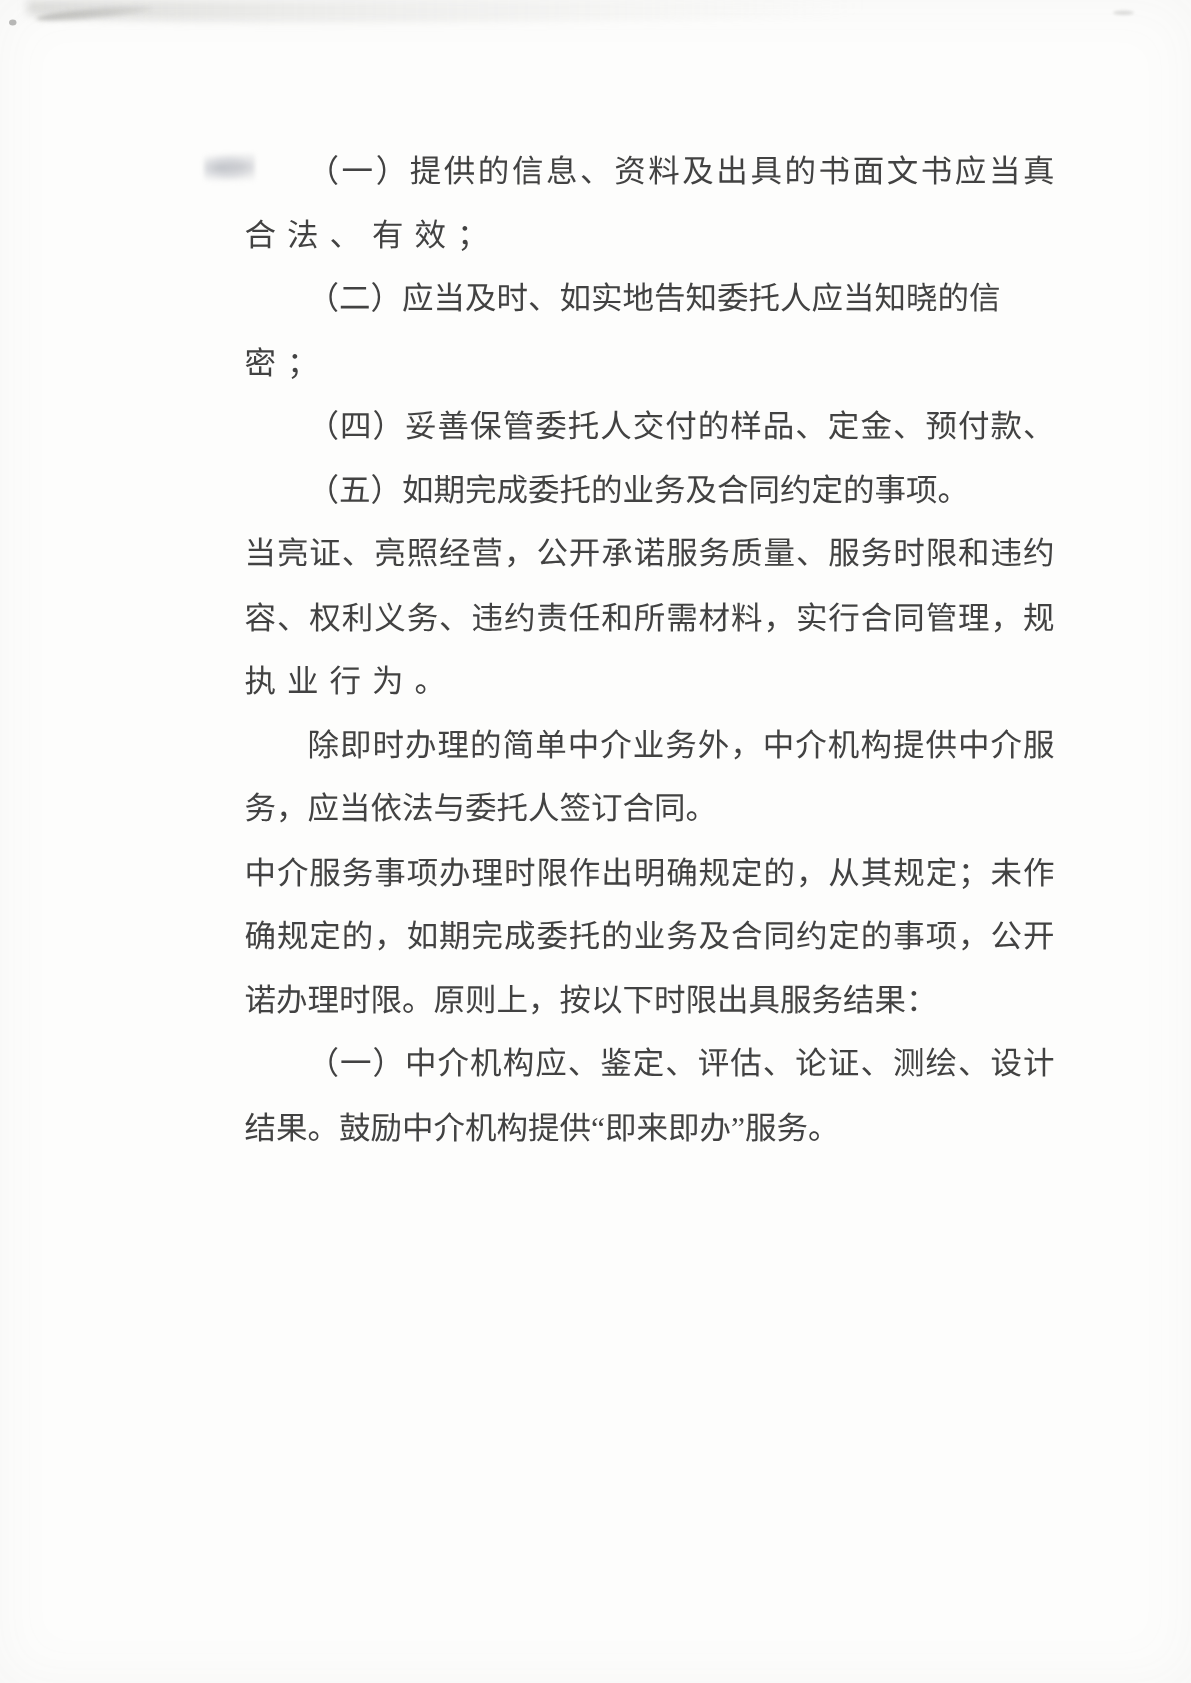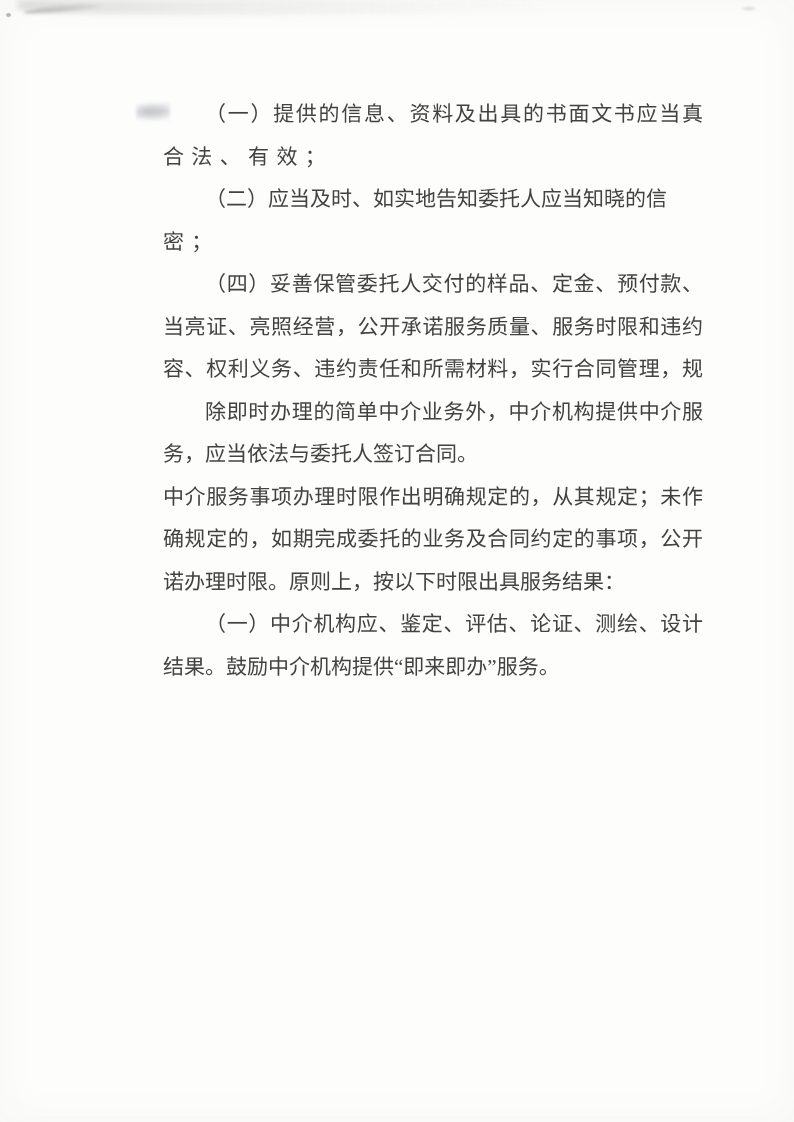--- a/index.html
+++ b/index.html
@@ -96,22 +96,24 @@
   <div class="streak"></div>
   <div class="speck-a"></div>
   <div class="speck-b"></div>
   <div class="smudge"></div>
   <div class="textblock">
       <div class="line indent full">（一）提供的信息、资料及出具的书面文书应当真实、</div>
       <div class="line loose">合法、有效；</div>
       <div class="line indent">（二）应当及时、如实地告知委托人应当知晓的信息；</div>
       <div class="line loose">密；</div>
       <div class="line indent full">（四）妥善保管委托人交付的样品、定金、预付款、有</div>
+      <div class="line indent">（五）如期完成委托的业务及合同约定的事项。</div>
       <div class="line full">当亮证、亮照经营，公开承诺服务质量、服务时限和违约责</div>
       <div class="line full">容、权利义务、违约责任和所需材料，实行合同管理，规范</div>
+      <div class="line loose">执业行为。</div>
       <div class="line indent full">除即时办理的简单中介业务外，中介机构提供中介服</div>
       <div class="line">务，应当依法与委托人签订合同。</div>
       <div class="line full">中介服务事项办理时限作出明确规定的，从其规定；未作明</div>
       <div class="line full">确规定的，如期完成委托的业务及合同约定的事项，公开承</div>
       <div class="line">诺办理时限。原则上，按以下时限出具服务结果：</div>
       <div class="line indent full">（一）中介机构应、鉴定、评估、论证、测绘、设计</div>
       <div class="line">结果。鼓励中介机构提供“即来即办”服务。</div>
     </div>
 </div>
 

